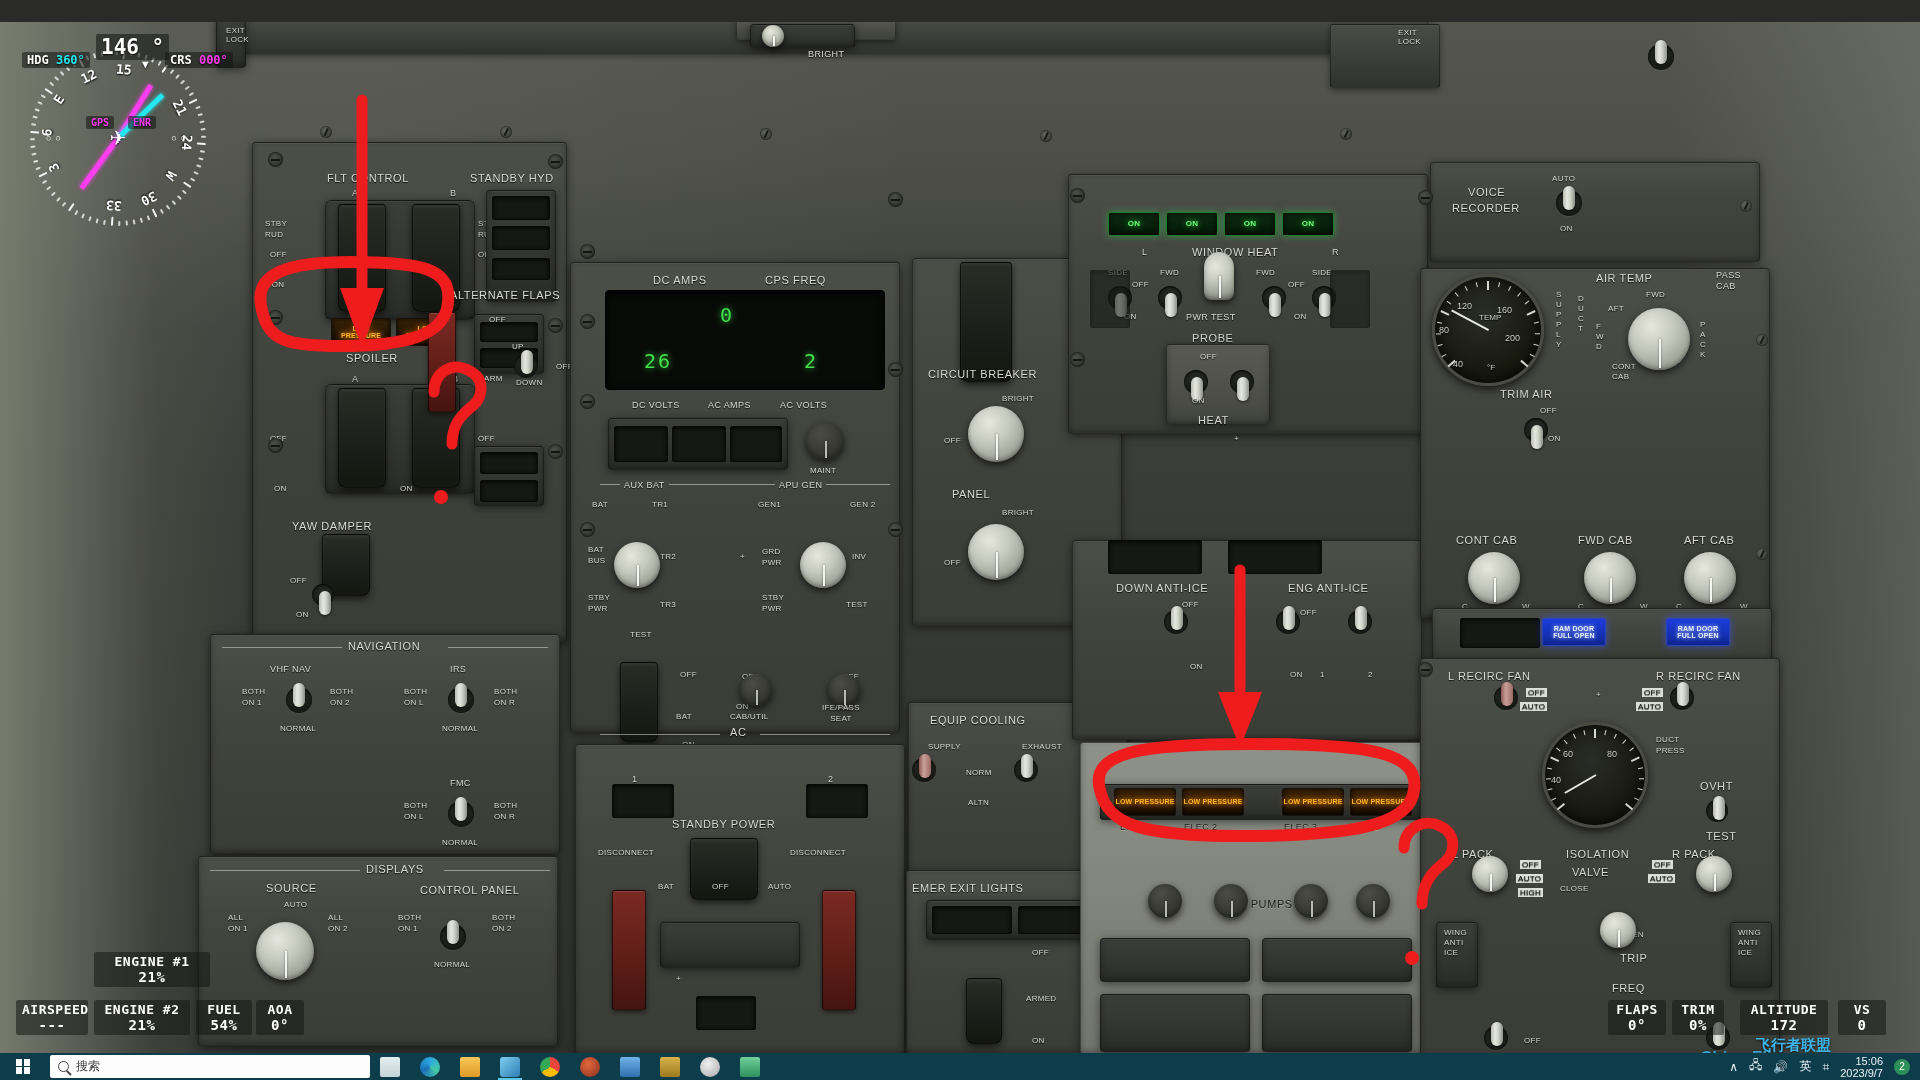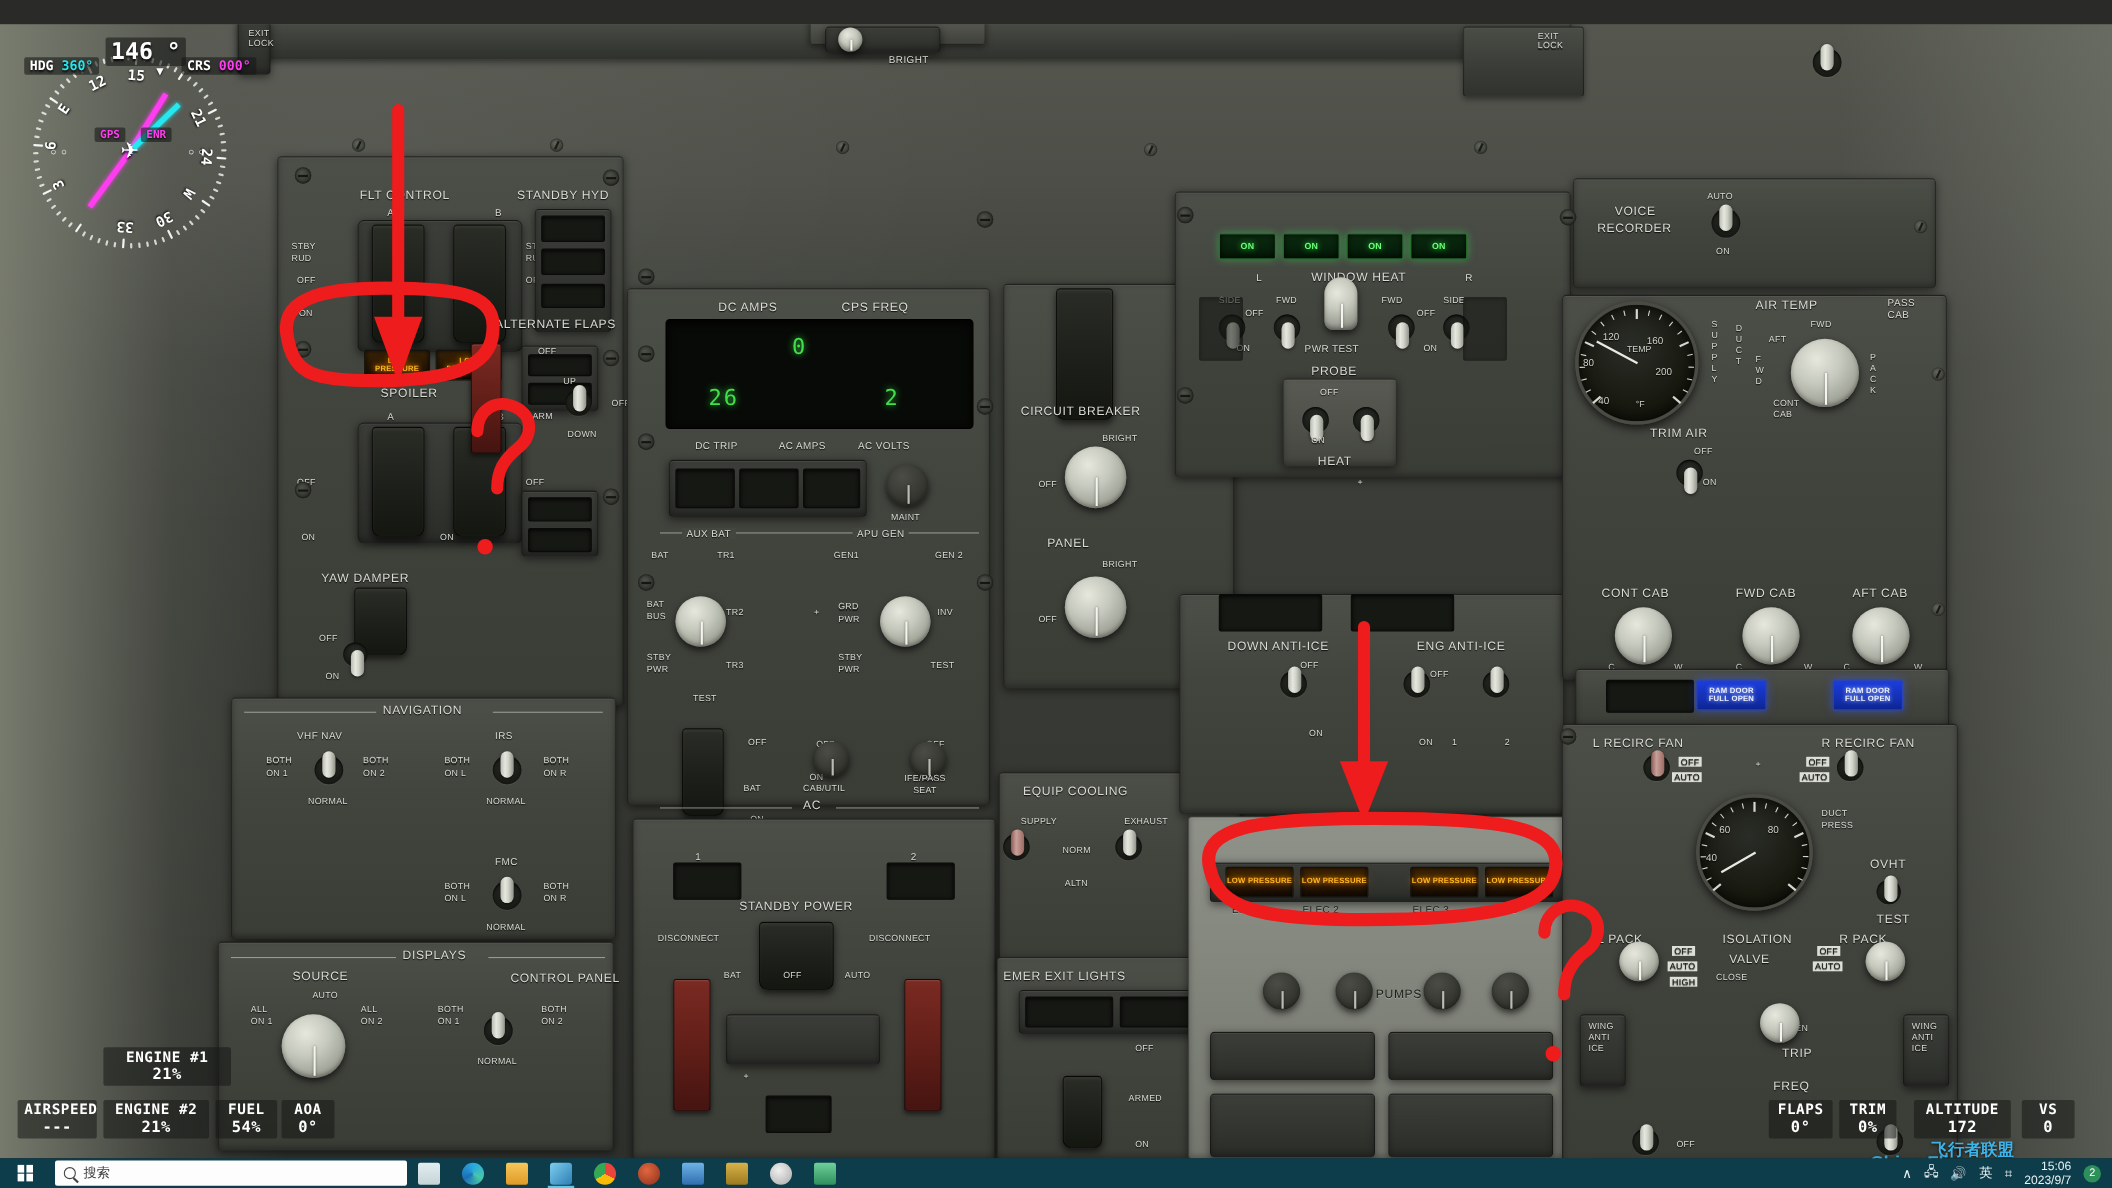--- a/index.html
+++ b/index.html
@@ -390,21 +390,21 @@
     <div class="wincell" style="left:480px;top:300px;width:58px;height:20px;"></div>
     <div class="wincell" style="left:480px;top:326px;width:58px;height:20px;"></div>
     <div class="panel dark" style="left:474px;top:424px;width:70px;height:60px;"></div>
     <div class="wincell" style="left:480px;top:430px;width:58px;height:22px;"></div>
     <div class="wincell" style="left:480px;top:458px;width:58px;height:22px;"></div>
 
     <div class="plabel" style="left:450px;top:267px;">ALTERNATE FLAPS</div>
     <div class="plabel xs" style="left:489px;top:293px;">OFF</div>
     <div class="plabel xs" style="left:484px;top:352px;">ARM</div>
     <div class="plabel xs" style="left:512px;top:320px;">UP</div>
-    <div class="plabel xs" style="left:516px;top:368px;">DOWN</div>
+    <div class="plabel xs" style="left:516px;top:356px;">DOWN</div>
     <div class="plabel xs" style="left:556px;top:340px;">OFF</div>
     <div class="tog" style="left:514px;top:332px;width:24px;height:24px;"></div>
 
     <div class="panel" style="left:210px;top:612px;width:350px;height:220px;"></div>
     <div class="sect-rule" style="left:222px;top:625px;width:120px;"></div>
     <div class="plabel" style="left:348px;top:618px;">NAVIGATION</div>
     <div class="sect-rule" style="left:448px;top:625px;width:100px;"></div>
 
     <div class="plabel sm" style="left:270px;top:642px;">VHF NAV</div>
     <div class="plabel xs" style="left:242px;top:664px;white-space:pre;line-height:11px;">BOTH
@@ -436,40 +436,40 @@
     <div class="sect-rule" style="left:444px;top:848px;width:106px;"></div>
 
     <div class="plabel" style="left:266px;top:860px;">SOURCE</div>
     <div class="plabel xs" style="left:284px;top:878px;">AUTO</div>
     <div class="plabel xs" style="left:228px;top:890px;white-space:pre;line-height:11px;">ALL
 ON 1</div>
     <div class="plabel xs" style="left:328px;top:890px;white-space:pre;line-height:11px;">ALL
 ON 2</div>
     <div class="knob" style="left:256px;top:900px;width:58px;height:58px;"></div>
 
-    <div class="plabel" style="left:420px;top:862px;margin-left:44px;">CONTROL PANEL</div>
+    <div class="plabel" style="left:420px;top:862px;">CONTROL PANEL</div>
     <div class="plabel xs" style="left:398px;top:890px;white-space:pre;line-height:11px;">BOTH
 ON 1</div>
     <div class="plabel xs" style="left:492px;top:890px;white-space:pre;line-height:11px;">BOTH
 ON 2</div>
     <div class="plabel xs" style="left:434px;top:938px;">NORMAL</div>
     <div class="tog" style="left:440px;top:902px;"></div>
 
     <div class="panel" style="left:570px;top:240px;width:330px;height:470px;"></div>
 
     <div class="plabel" style="left:653px;top:252px;">DC AMPS</div>
     <div class="plabel" style="left:765px;top:252px;">CPS FREQ</div>
 
     <div class="lcd" style="left:605px;top:268px;width:280px;height:100px;">
       <div class="seg" style="left:114px;top:12px;">0</div>
       <div class="seg" style="left:38px;top:58px;">26</div>
       <div class="seg" style="left:198px;top:58px;">2</div>
     </div>
 
-    <div class="plabel sm" style="left:632px;top:378px;">DC TRIP</div>
+    <div class="plabel sm" style="left:632px;top:378px;">DC VOLTS</div>
     <div class="plabel sm" style="left:708px;top:378px;">AC AMPS</div>
     <div class="plabel sm" style="left:780px;top:378px;">AC VOLTS</div>
 
     <div class="panel dark" style="left:608px;top:396px;width:180px;height:52px;"></div>
     <div class="wincell" style="left:614px;top:404px;width:54px;height:36px;"></div>
     <div class="wincell" style="left:672px;top:404px;width:54px;height:36px;"></div>
     <div class="wincell" style="left:730px;top:404px;width:52px;height:36px;"></div>
 
     <div class="knob dk" style="left:806px;top:400px;width:38px;height:38px;"></div>
     <div class="plabel xs" style="left:810px;top:444px;">MAINT</div>

